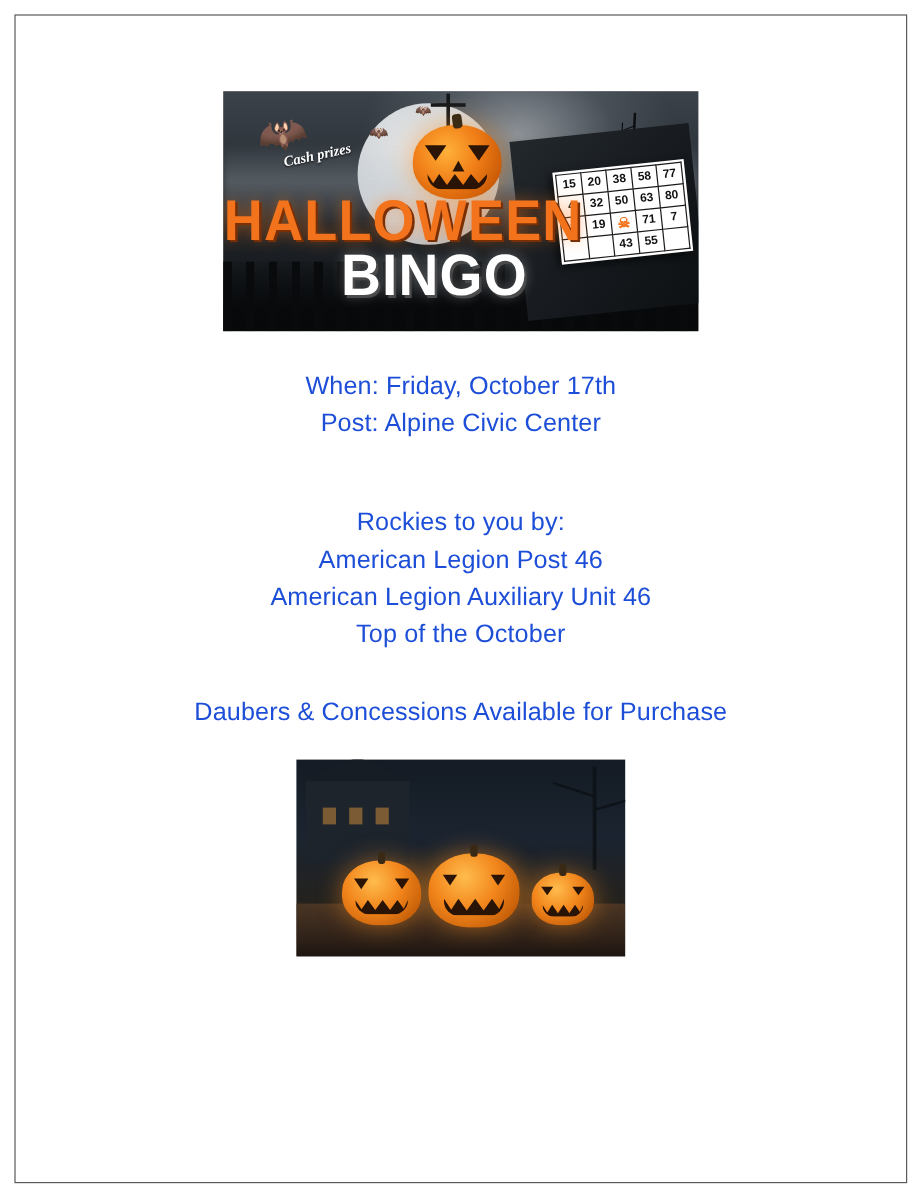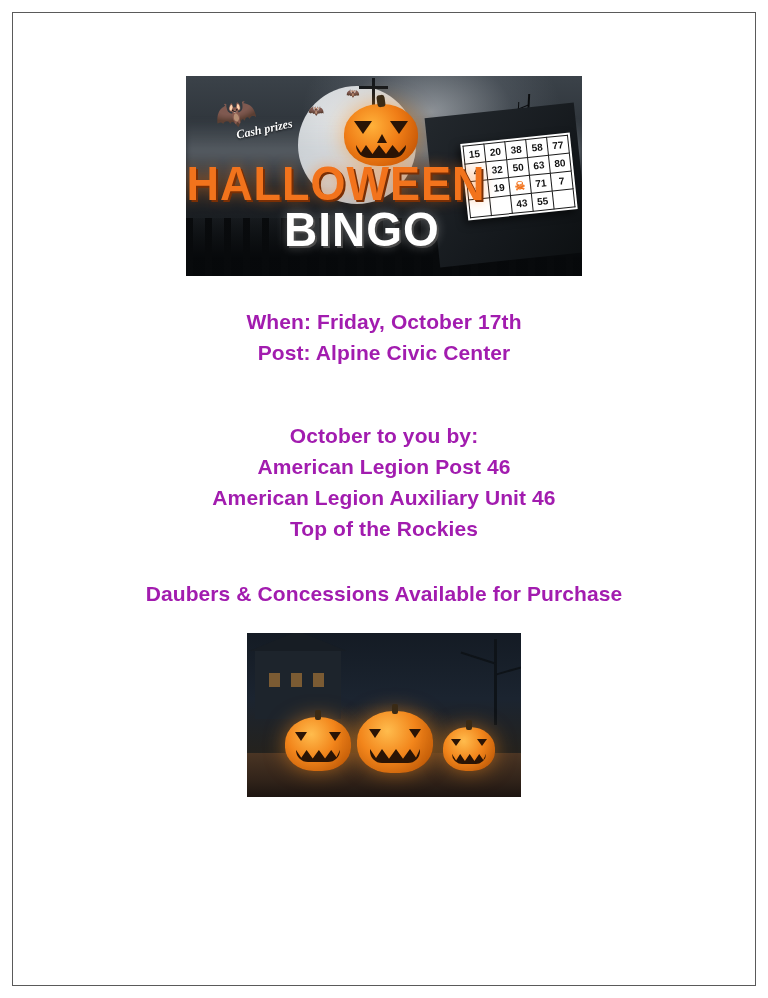--- a/index.html
+++ b/index.html
@@ -248,23 +248,23 @@
     background: linear-gradient(135deg, #23282d 0%, #15191d 60%, #0d1012 100%);
     transform: rotate(-6deg);
   }
 
   
   .lines {
     margin-top: 30px;
   }
   .line {
     font-family: "Liberation Sans", sans-serif;
-    font-weight: bold;
+    font-weight: normal;
     font-size: 21px;
-    color: #a21caf;
+    color: #1d4ed8;
     line-height: 31px;
     letter-spacing: 0.1px;
   }
   .spacer-md { height: 26px; }
   .spacer-lg { height: 34px; }
 
   
   .photo {
     position: relative;
     width: 274px;
@@ -432,24 +432,24 @@
       <div class="banner-sub">BINGO</div>
     </div>
 
     <div class="lines">
       <div class="line">When:  Friday, October 17th</div>
       <div class="line">Post:  Alpine Civic Center</div>
 
       <div class="spacer-md"></div>
 
       <div class="spacer-md"></div>
-      <div class="line">October to you by:</div>
+      <div class="line">Rockies to you by:</div>
       <div class="line">American Legion Post 46</div>
       <div class="line">American Legion Auxiliary Unit 46</div>
-      <div class="line">Top of the Rockies</div>
+      <div class="line">Top of the October</div>
 
       <div class="spacer-lg"></div>
       <div class="line">Daubers &amp; Concessions Available for Purchase</div>
     </div>
 
     <div class="photo">
       <div class="house">
         <div class="win w1"></div>
         <div class="win w2"></div>
         <div class="win w3"></div>

